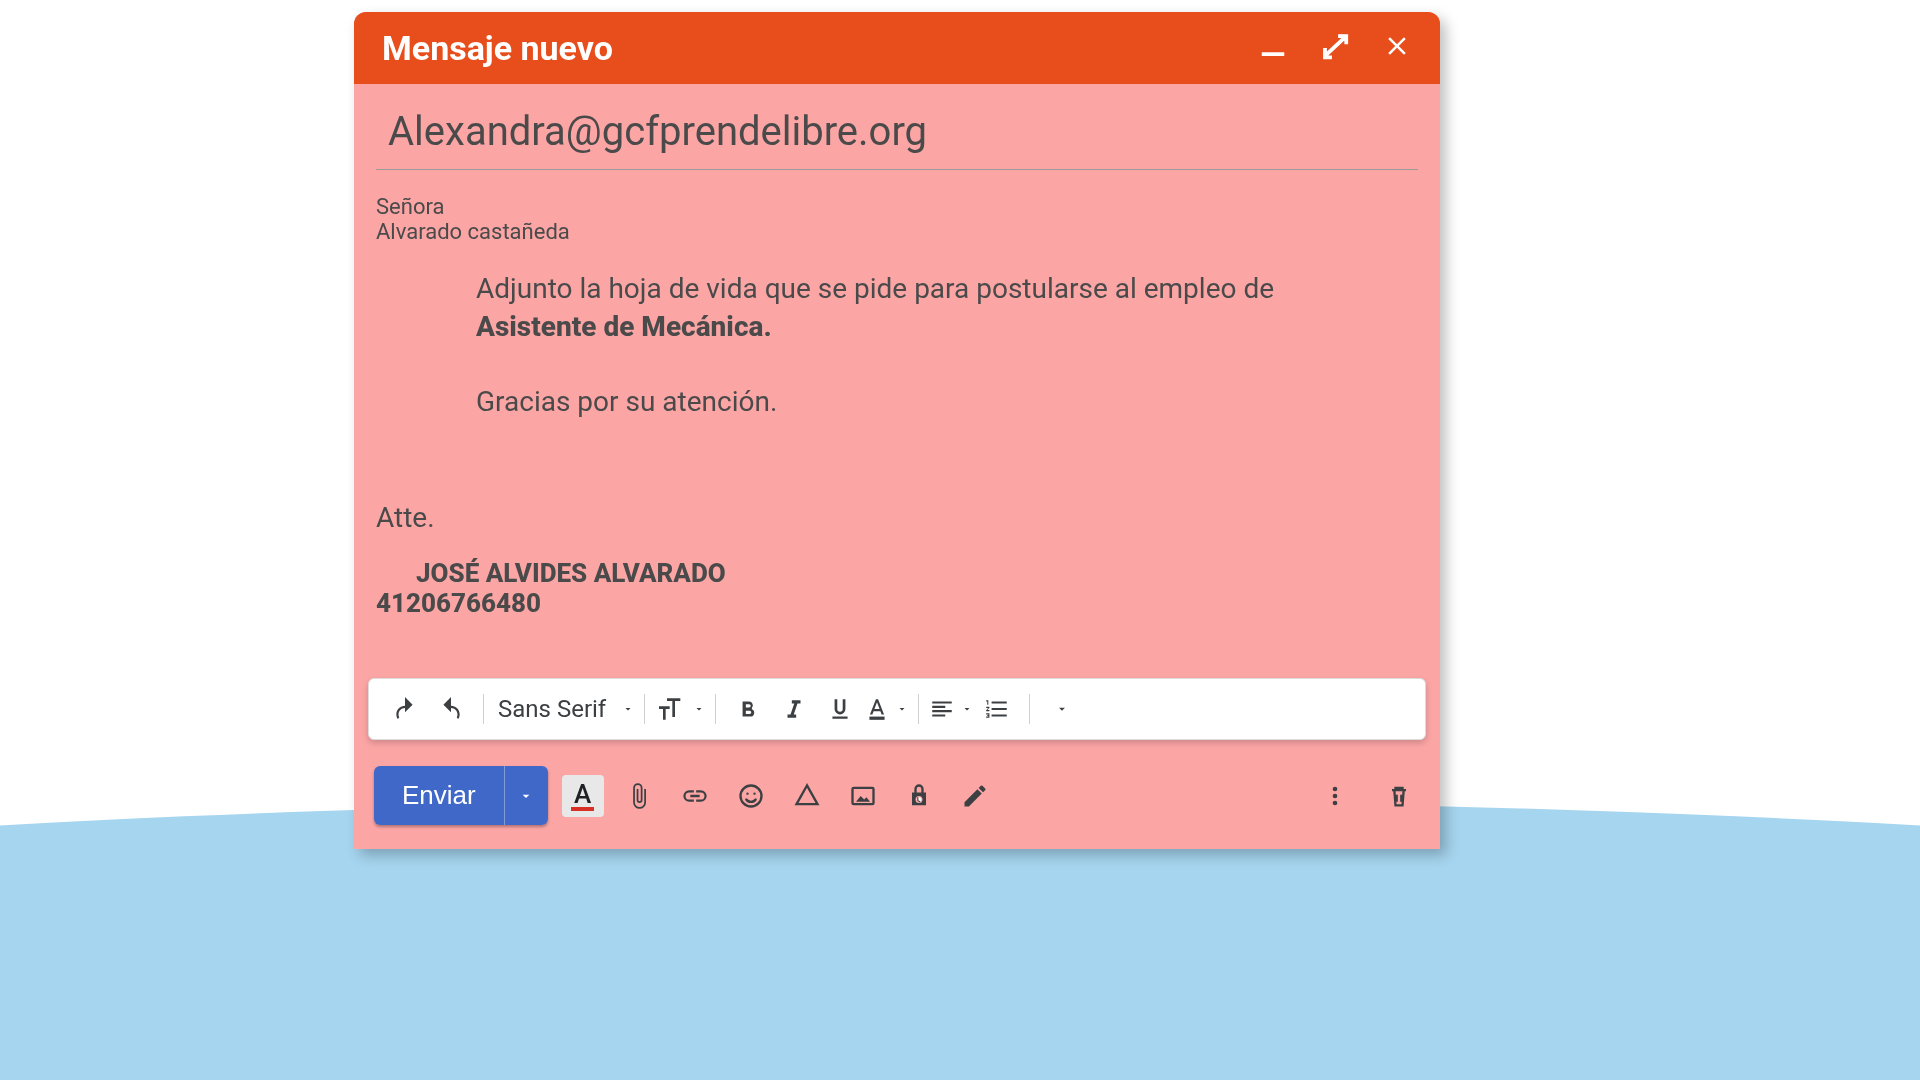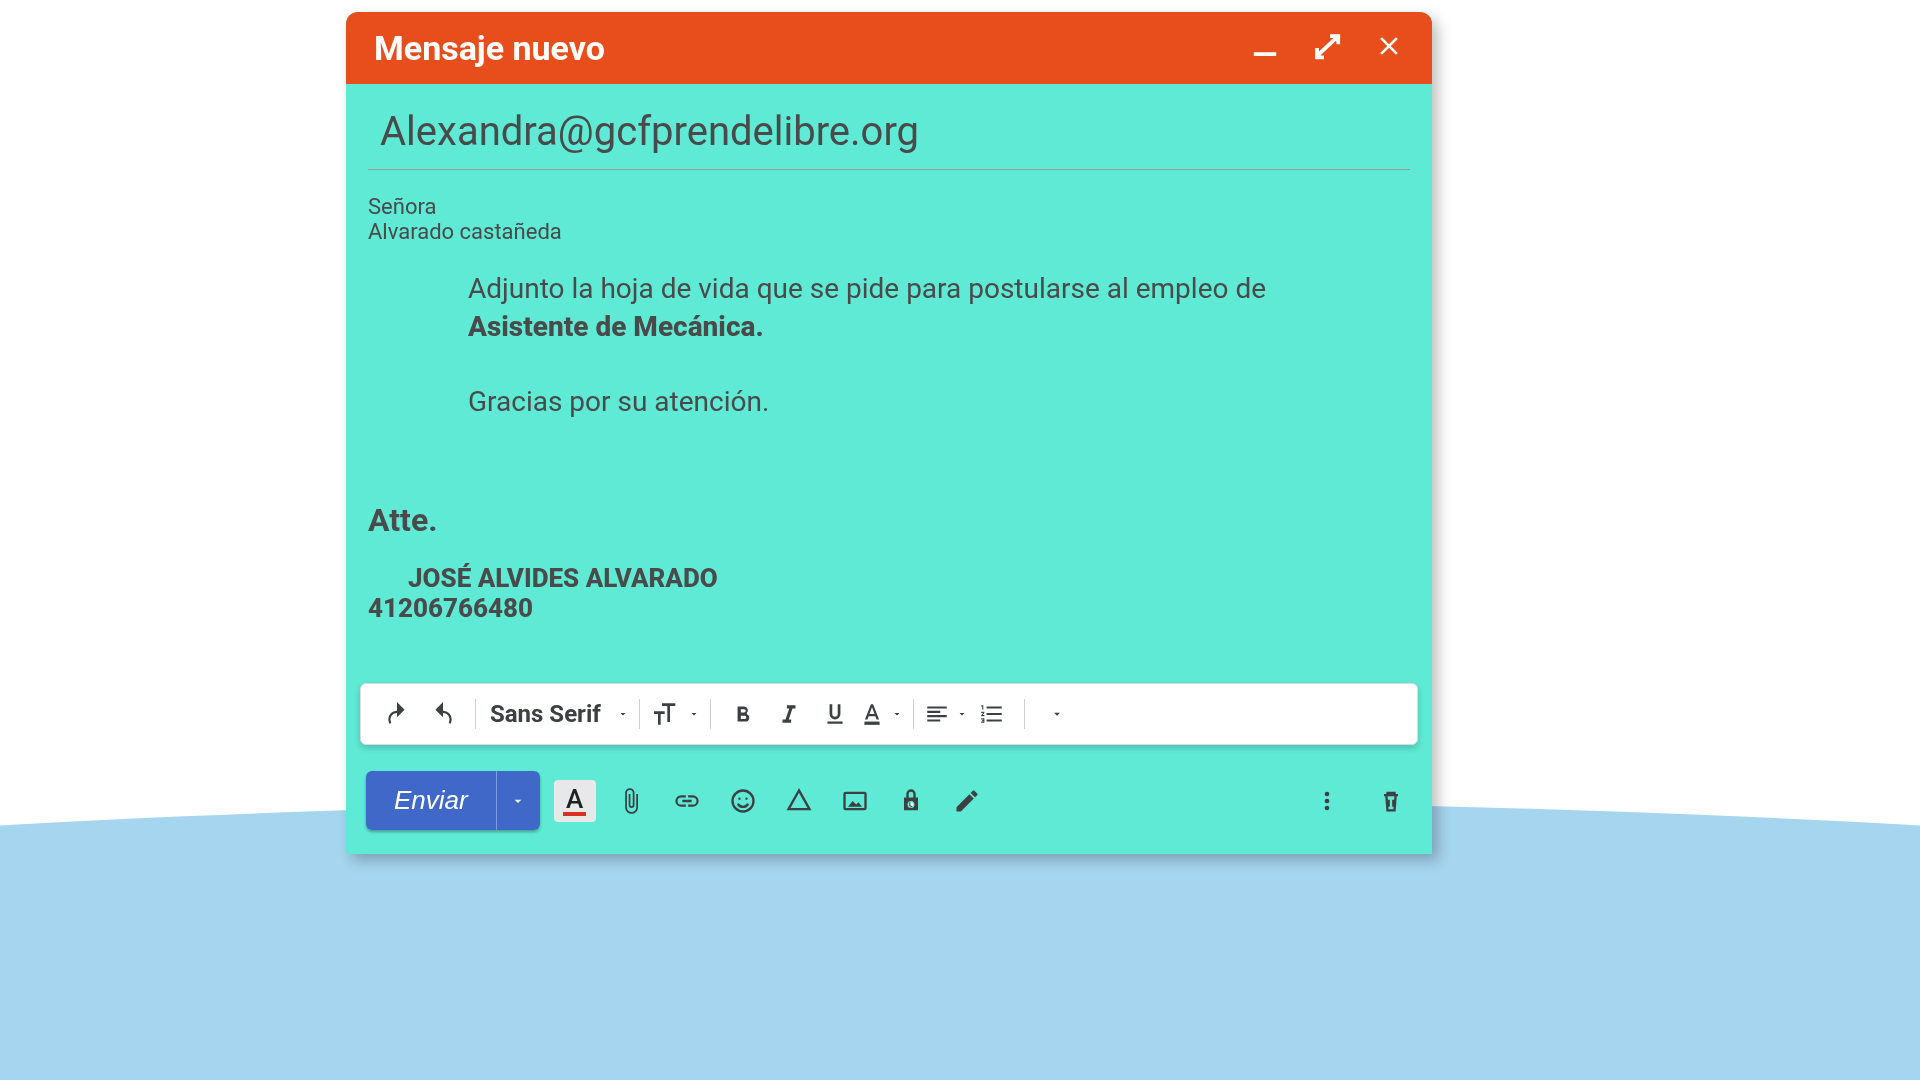--- a/index.html
+++ b/index.html
@@ -15,24 +15,24 @@
       position: absolute;
       bottom: 0;
       left: 0;
       width: 100%;
       height: 280px;
       background: #a6d5ef;
       clip-path: ellipse(120% 100% at 50% 100%);
     }
     .compose-window {
       position: absolute;
-      left: 346px;
+      left: 354px;
       top: 12px;
       width: 1086px;
-      background: #5eead4;
+      background: #fca5a5;
       border-radius: 12px 12px 0 0;
       box-shadow: 6px 6px 14px rgba(0,0,0,0.25);
       overflow: visible;
     }
     .header-bar {
       background: #e84e1c;
       color: #ffffff;
       display: flex;
       align-items: center;
       justify-content: space-between;
@@ -68,21 +68,21 @@
       font-weight: 400;
     }
     .body-paragraph {
       margin-left: 100px;
       margin-top: 26px;
       font-size: 28px;
       line-height: 1.35;
       max-width: 820px;
     }
     .body-bold { font-weight: 800; }
-    .closing { margin-top: 80px; font-size: 32px; font-weight: bold; }
+    .closing { margin-top: 80px; font-size: 28px; }
     .signature-name { font-weight: 800; font-size: 26px; margin-top: 24px; margin-left: 40px; }
     .signature-phone { font-weight: 800; font-size: 26px; }
     .format-toolbar {
       margin: 60px 14px 0 14px;
       background: #ffffff;
       border: 1px solid #dcdcdc;
       border-radius: 6px;
       box-shadow: 0 3px 6px rgba(0,0,0,0.18);
       display: flex;
       align-items: center;
@@ -103,21 +103,20 @@
     .tsep {
       width: 1px;
       height: 30px;
       background: #d0d0d0;
       margin: 0 8px;
     }
     .font-label {
       font-size: 24px;
       color: #3c4043;
       padding: 0 10px 0 4px;
-      font-weight: bold;
     }
     .caret-sm {
       margin-left: 6px;
     }
     .bottom-bar {
       display: flex;
       align-items: center;
       justify-content: space-between;
       padding: 26px 20px 24px 20px;
     }
@@ -133,21 +132,20 @@
       box-shadow: 0 2px 3px rgba(0,0,0,0.3);
     }
     .send-btn {
       background: #4068c8;
       color: #ffffff;
       font-size: 26px;
       font-weight: 500;
       padding: 14px 28px;
       border: none;
       cursor: pointer;
-      font-style: italic;
     }
     .send-caret {
       background: #4068c8;
       border-left: 1px solid rgba(255,255,255,0.35);
       width: 44px;
       display: flex;
       align-items: center;
       justify-content: center;
       cursor: pointer;
     }

